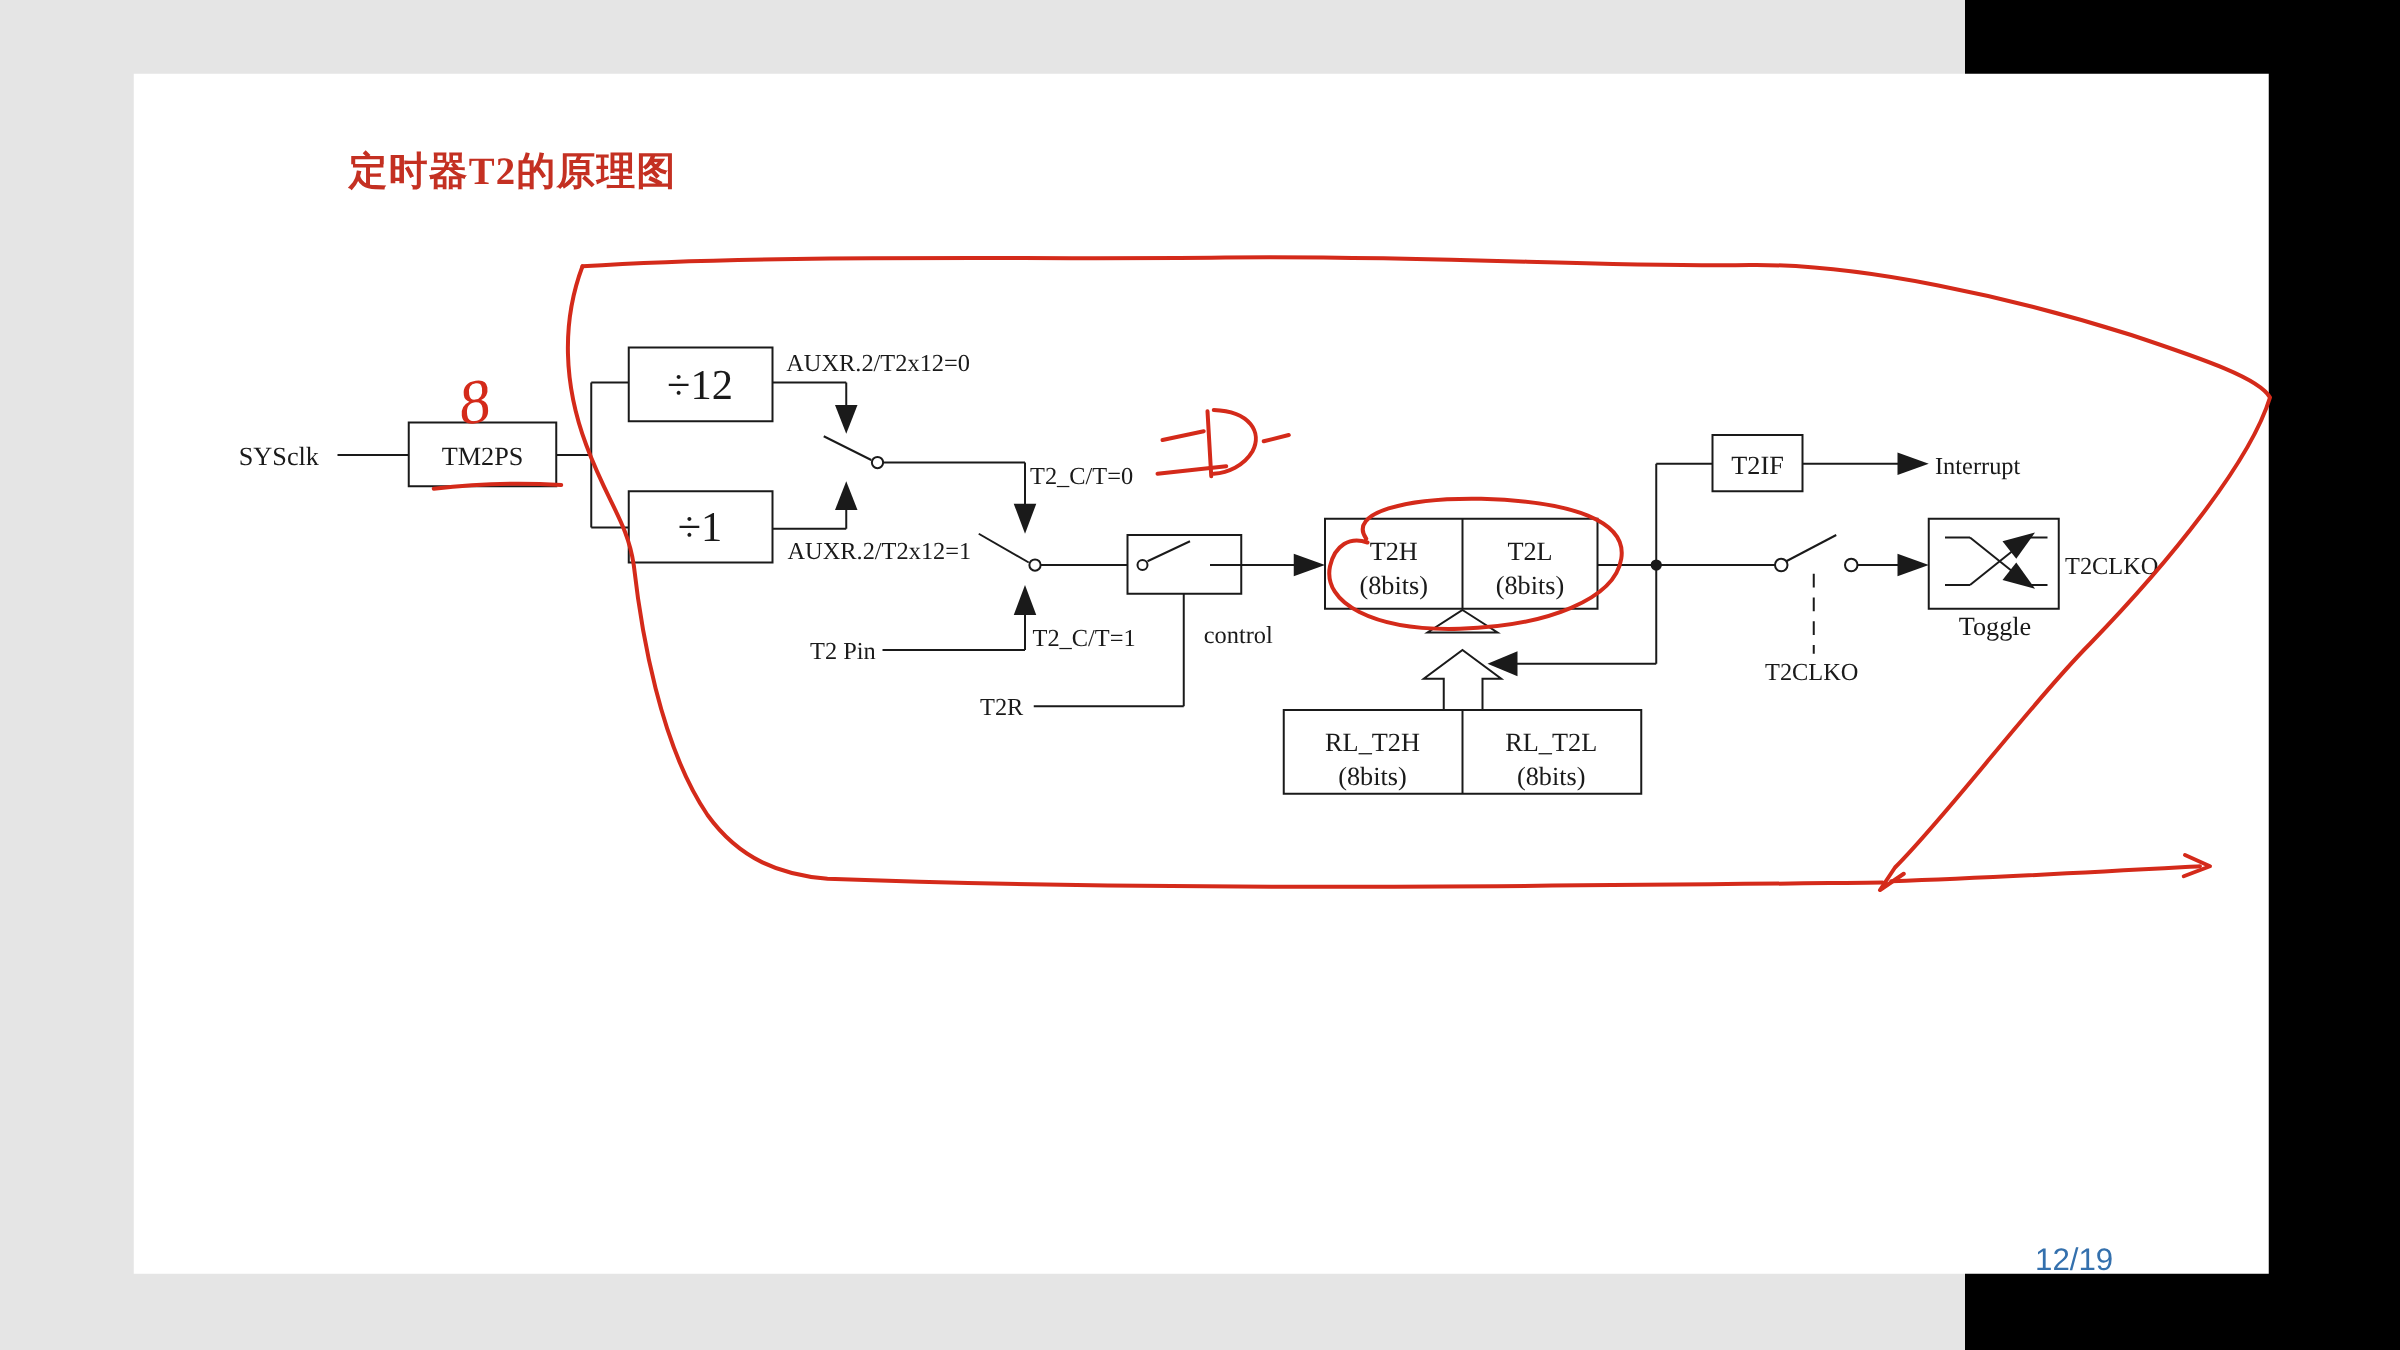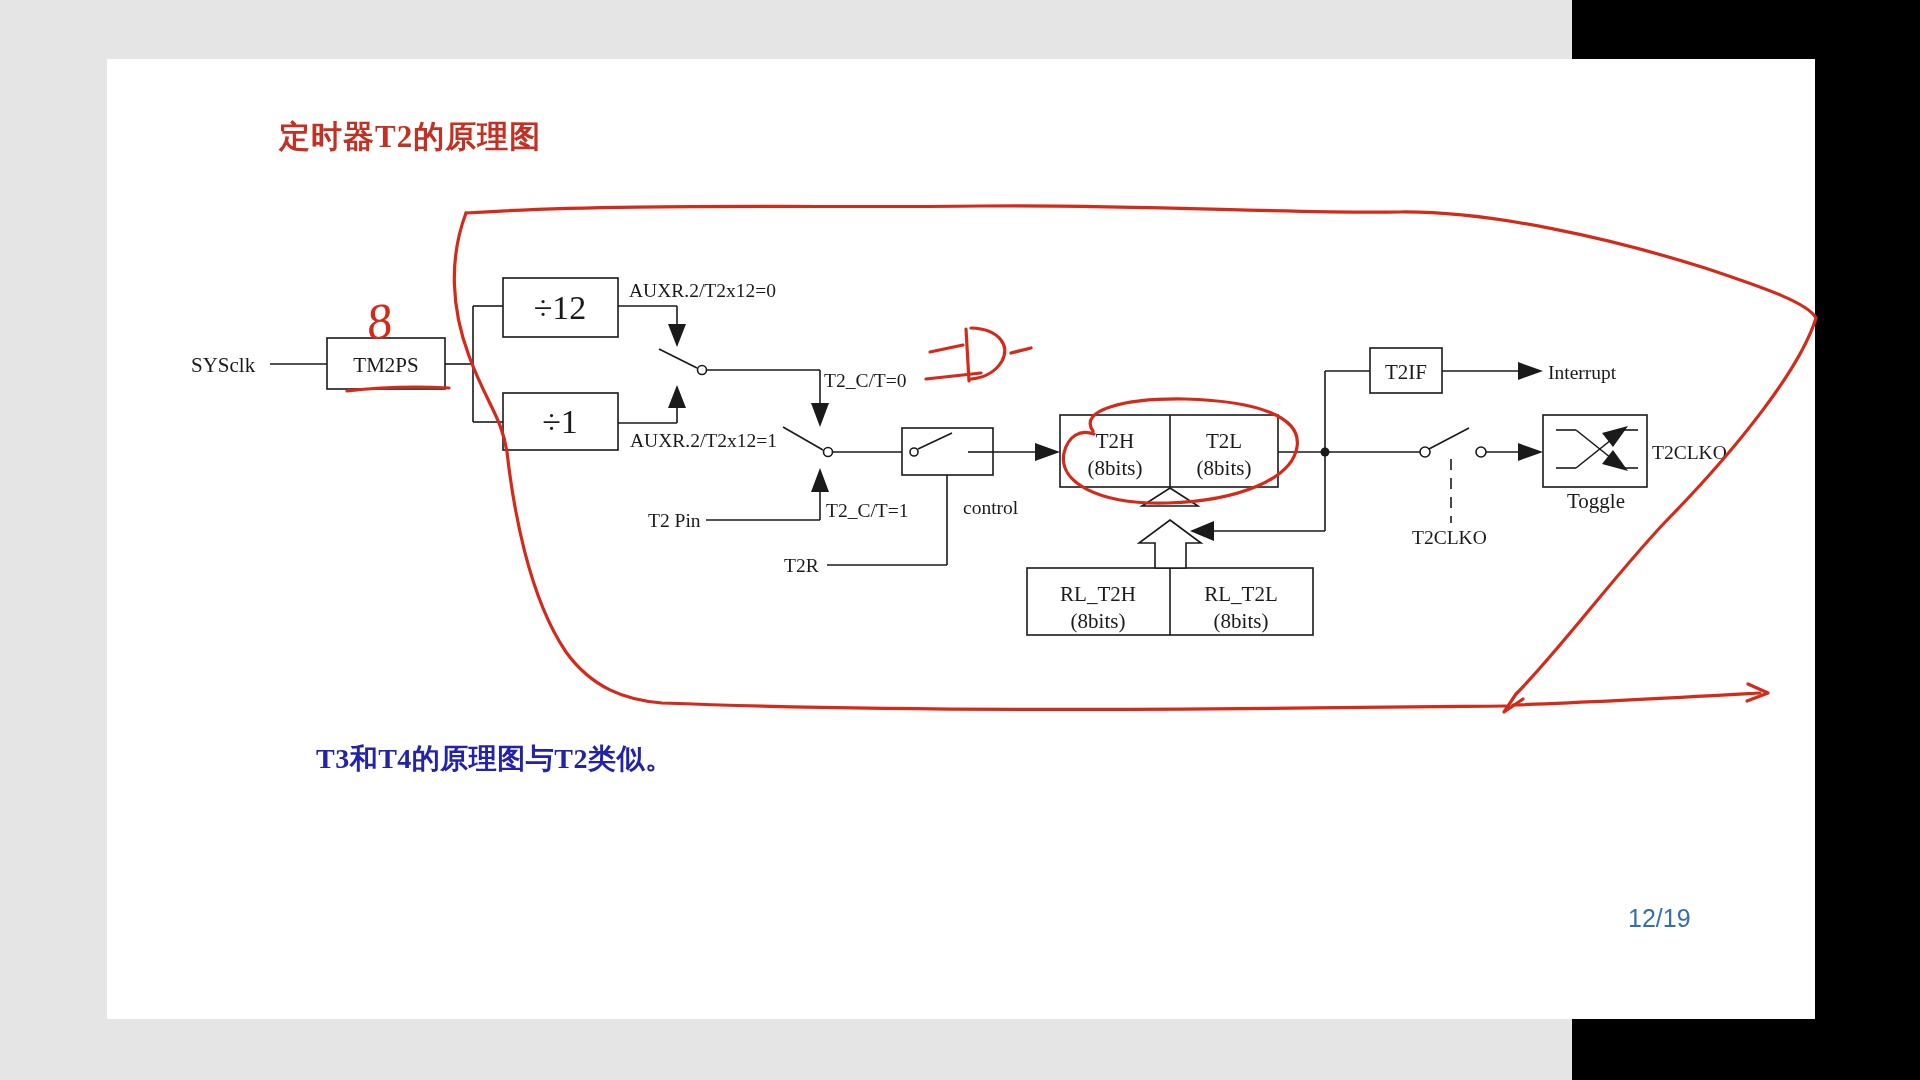--- a/index.html
+++ b/index.html
@@ -7,21 +7,21 @@
               font-family:"Liberation Serif", serif; }
   #stage { position:relative; width:1572px; height:1080px; background:#e5e5e5; }
   #slide { position:absolute; left:107px; top:59px; width:1708px; height:960px;
            background:#ffffff; }
   #diagram-svg { position:absolute; left:0; top:0; width:1920px; height:1080px; }
   .slide-title { position:absolute; left:279px; top:116px;
                  font-size:31px; font-weight:bold; color:#c43022; letter-spacing:1px; }
   .note { position:absolute; font-weight:bold; color:#2222aa; letter-spacing:0.5px; }
   .note-1 { left:316px; top:740px; font-size:28px; }
   .note-2 { left:316px; top:792px; font-size:28px; }
-  .page-num { position:absolute; left:1628px; top:904px; font-size:25px;
+  .page-num { position:absolute; left:1628px; top:994px; font-size:25px;
               color:#3470ad; font-family:"Liberation Sans", sans-serif; }
   svg text { font-family:"Liberation Serif", serif; fill:#1a1a1a; }
   .wire { stroke:#1a1a1a; stroke-width:1.6; fill:none; }
   .boxln { stroke:#1a1a1a; stroke-width:1.6; fill:#ffffff; }
   .solid-arrow { fill:#1a1a1a; stroke:none; }
   .open-dot { fill:#ffffff; stroke:#1a1a1a; stroke-width:1.6; }
   .junction { fill:#1a1a1a; }
   .hollow { fill:#ffffff; stroke:#1a1a1a; stroke-width:1.6; }
   .ink { stroke:#d42a1a; stroke-width:3.2; fill:none;
          stroke-linecap:round; stroke-linejoin:round; }
@@ -30,21 +30,20 @@
   .lbl-big { font-size:34px; }
   .ink-text { fill:#d42a1a; font-style:italic; font-size:50px; }
 </style>
 </head>
 <body>
 
 <div id="stage">
   <div id="slide"></div>
 
   <div class="slide-title">定时器T2的原理图</div>
-  <div class="note note-1">T3和T4的原理图与T2类似。</div>
   <div class="page-num">12/19</div>
 
   <svg id="diagram-svg" viewBox="0 0 1920 1080">
 
     <g>
       <line class="wire" x1="270" y1="364" x2="327" y2="364"></line>
       <line class="wire" x1="445" y1="364" x2="473" y2="364"></line>
       <line class="wire" x1="473" y1="306" x2="473" y2="422"></line>
       <line class="wire" x1="473" y1="306" x2="503" y2="306"></line>
       <line class="wire" x1="473" y1="422" x2="503" y2="422"></line>

